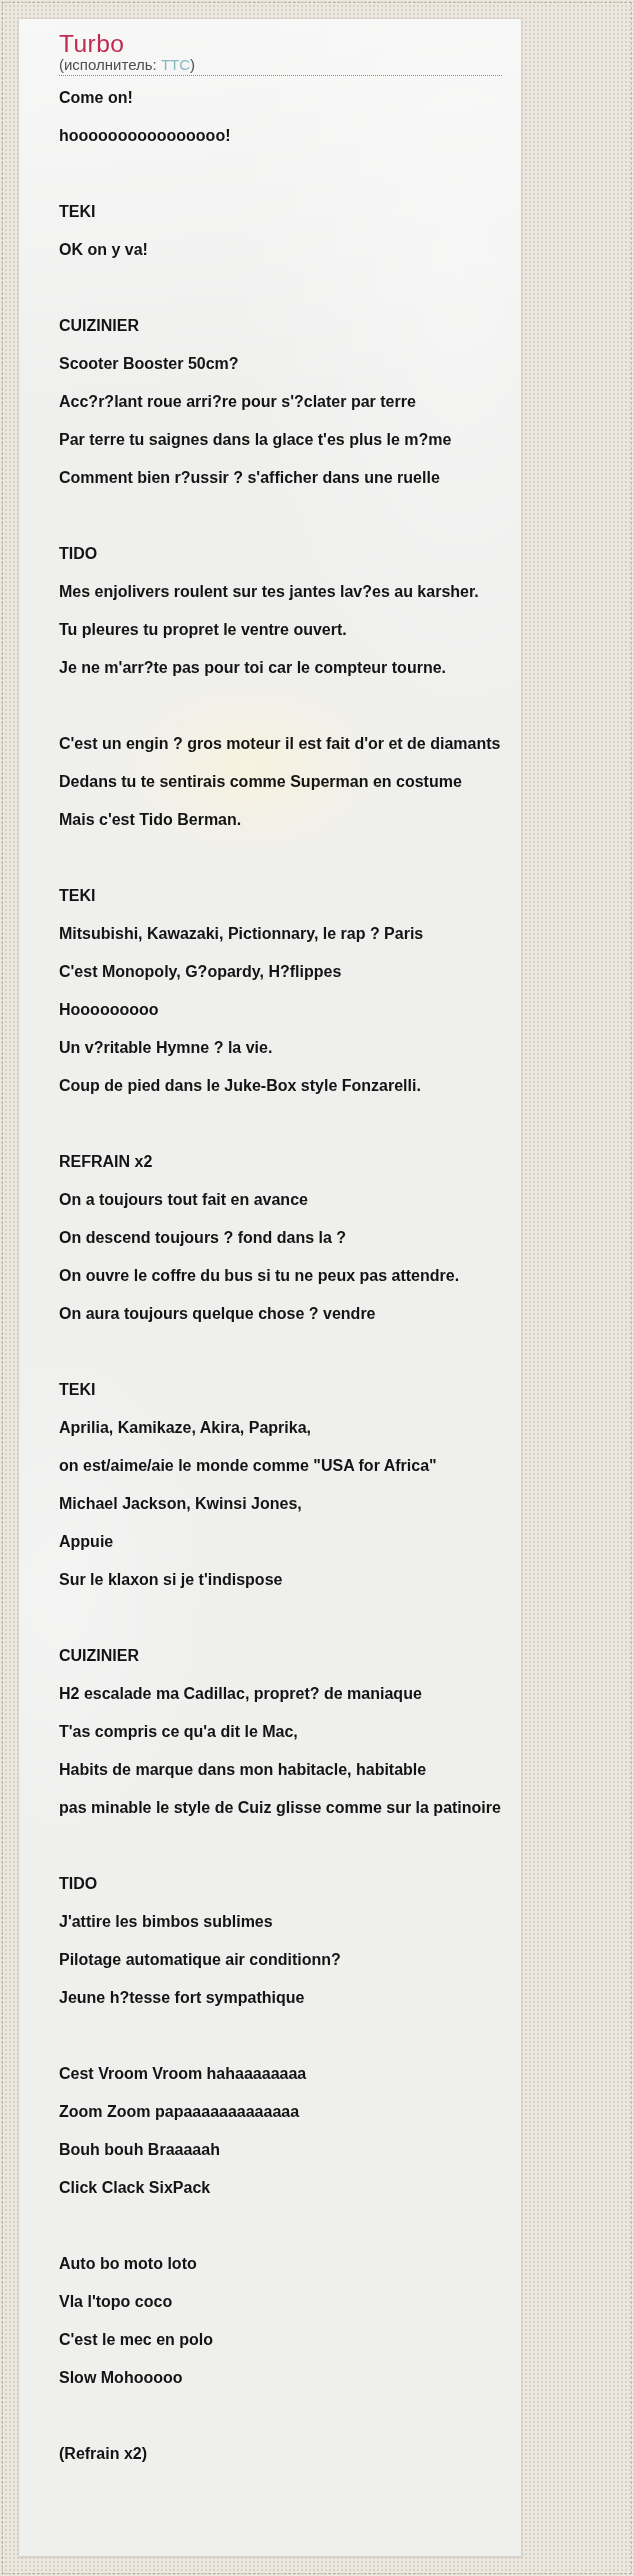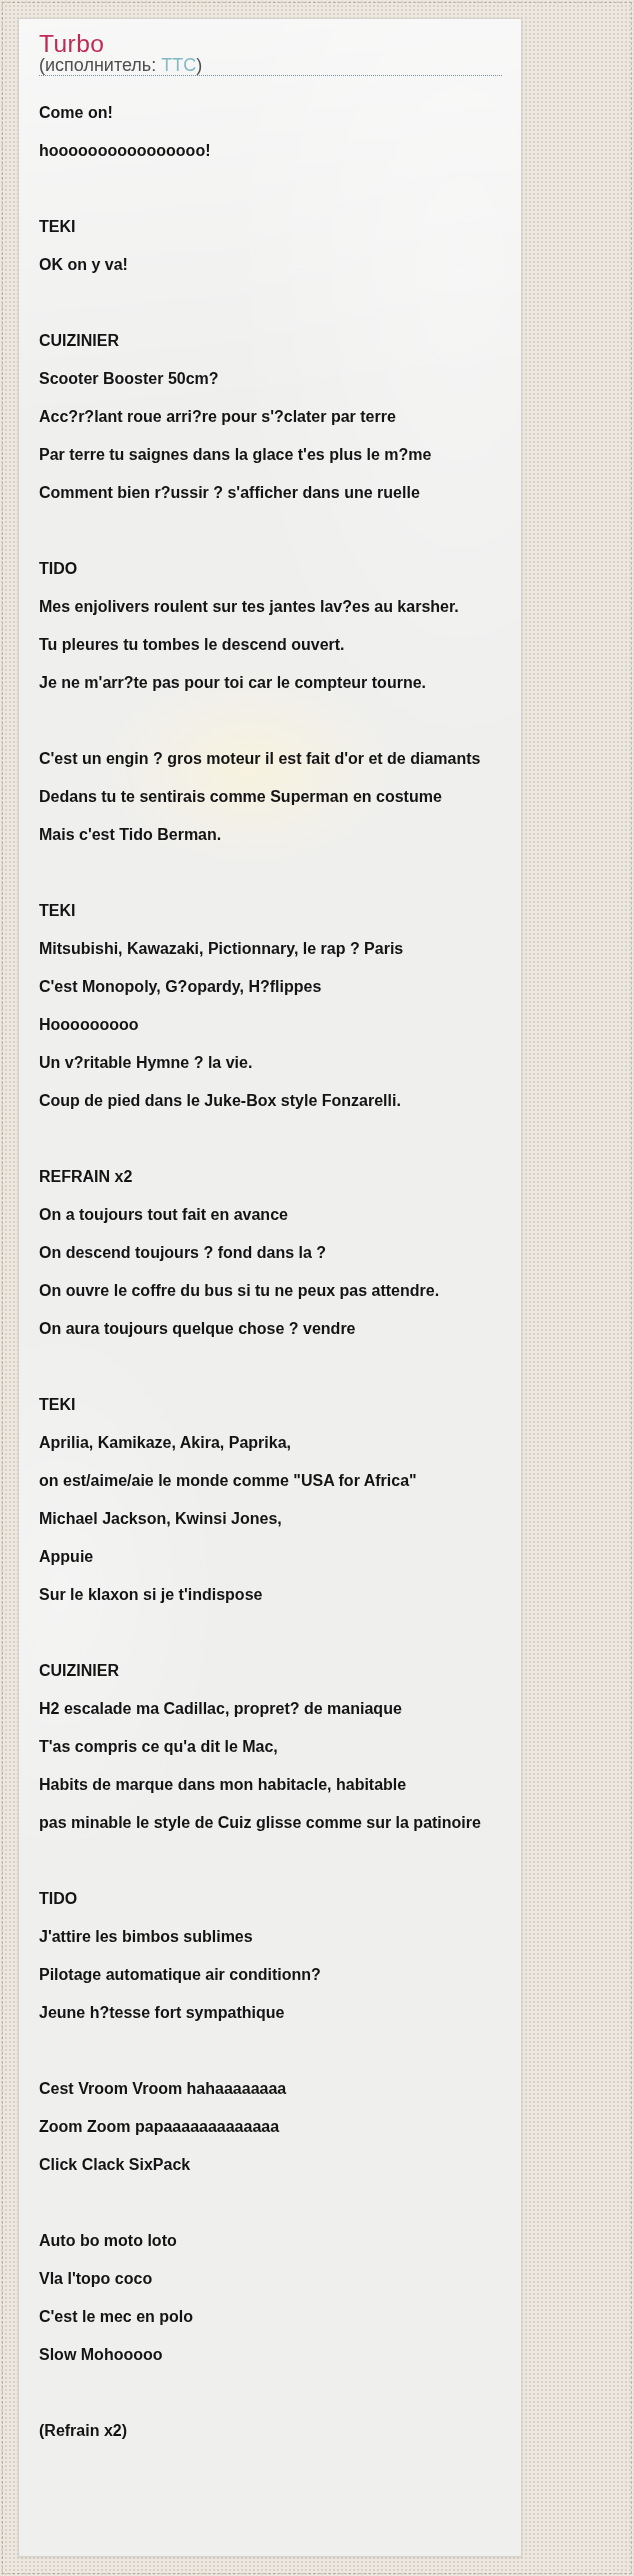--- a/index.html
+++ b/index.html
@@ -22,36 +22,37 @@
     width:504px; height:2539px;
     box-sizing:border-box;
     background-color:#efefee;
     background-image:
       linear-gradient(175deg, rgba(255,255,255,0.55), rgba(0,0,0,0) 16%),
       radial-gradient(ellipse 214px 143px at 46% 29.5%, rgba(252,245,213,0.60), rgba(0,0,0,0) 70%),
       radial-gradient(ellipse 333px 714px at 88% 10%, rgba(255,255,255,0.35), rgba(0,0,0,0) 70%),
       radial-gradient(ellipse 238px 397px at 8% 62%, rgba(255,255,255,0.30), rgba(0,0,0,0) 70%);
     border:0.8px solid #d7d3cc;
     box-shadow:0 0.8px 2.4px rgba(0,0,0,0.06);
+    padding-left:20px;
   }
   .card-inner { padding:11px 19px 0 20px; }
   h1.title {
     margin:0;
     font-size:24.6px; line-height:27px;
     font-weight:400; letter-spacing:0.4px;
     color:#bf2b55;
   }
   .meta {
-    font-size:18px; line-height:16px;
+    font-size:15px; line-height:16px;
     color:#4e4e4e;
     padding-bottom:2.4px;
     border-bottom:0.8px dotted #7e8e9d;
   }
   .meta a.artist-link { color:#83b9c3; text-decoration:none; cursor:pointer; }
-  .lyrics { margin-top:27px; }
+  .lyrics { margin-top:12px; }
   .lyric-line {
     height:38px;
     font-size:16px; line-height:20px;
     font-weight:bold;
     color:#141414;
     white-space:pre;
     overflow:visible;
   }
 </style>
 </head>
@@ -73,21 +74,21 @@
         <div class="lyric-line">OK on y va!</div>
         <div class="lyric-line blank"></div>
         <div class="lyric-line">CUIZINIER</div>
         <div class="lyric-line">Scooter Booster 50cm?</div>
         <div class="lyric-line">Acc?r?lant roue arri?re pour s'?clater par terre</div>
         <div class="lyric-line">Par terre tu saignes dans la glace t'es plus le m?me</div>
         <div class="lyric-line">Comment bien r?ussir ? s'afficher dans une ruelle</div>
         <div class="lyric-line blank"></div>
         <div class="lyric-line">TIDO</div>
         <div class="lyric-line">Mes enjolivers roulent sur tes jantes lav?es au karsher.</div>
-        <div class="lyric-line">Tu pleures tu tombes le descend ouvert.</div>
+        <div class="lyric-line">Tu pleures tu propret le ventre ouvert.</div>
         <div class="lyric-line">Je ne m'arr?te pas pour toi car le compteur tourne.</div>
         <div class="lyric-line blank"></div>
         <div class="lyric-line">C'est un engin ? gros moteur il est fait d'or et de diamants</div>
         <div class="lyric-line">Dedans tu te sentirais comme Superman en costume</div>
         <div class="lyric-line">Mais c'est Tido Berman.</div>
         <div class="lyric-line blank"></div>
         <div class="lyric-line">TEKI</div>
         <div class="lyric-line">Mitsubishi, Kawazaki, Pictionnary, le rap ? Paris</div>
         <div class="lyric-line">C'est Monopoly, G?opardy, H?flippes</div>
         <div class="lyric-line">Hooooooooo</div>
@@ -113,20 +114,21 @@
         <div class="lyric-line">Habits de marque dans mon habitacle, habitable</div>
         <div class="lyric-line">pas minable le style de Cuiz glisse comme sur la patinoire</div>
         <div class="lyric-line blank"></div>
         <div class="lyric-line">TIDO</div>
         <div class="lyric-line">J'attire les bimbos sublimes</div>
         <div class="lyric-line">Pilotage automatique air conditionn?</div>
         <div class="lyric-line">Jeune h?tesse fort sympathique</div>
         <div class="lyric-line blank"></div>
         <div class="lyric-line">Cest Vroom Vroom hahaaaaaaaa</div>
         <div class="lyric-line">Zoom Zoom papaaaaaaaaaaaaa</div>
+        <div class="lyric-line">Bouh bouh Braaaaah</div>
         <div class="lyric-line">Click Clack SixPack</div>
         <div class="lyric-line blank"></div>
         <div class="lyric-line">Auto bo moto loto</div>
         <div class="lyric-line">Vla l'topo coco</div>
         <div class="lyric-line">C'est le mec en polo</div>
         <div class="lyric-line">Slow Mohooooo</div>
         <div class="lyric-line blank"></div>
         <div class="lyric-line">(Refrain x2)</div>
       </div>
   </div>

